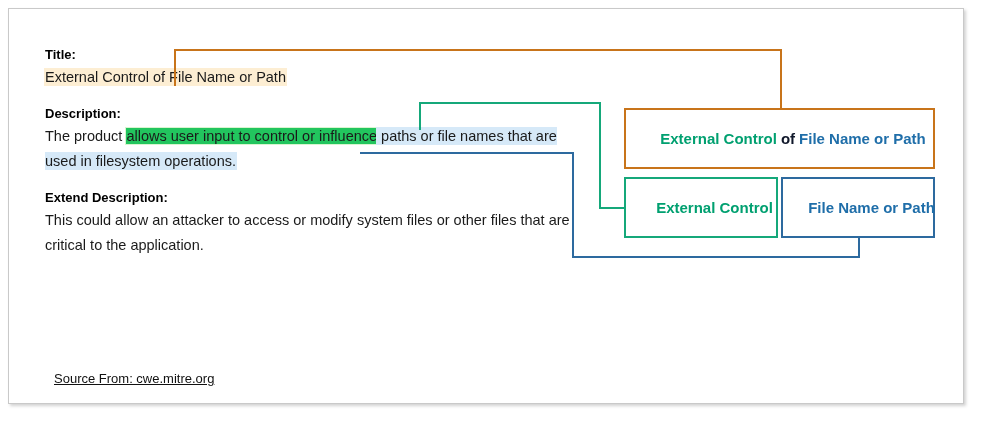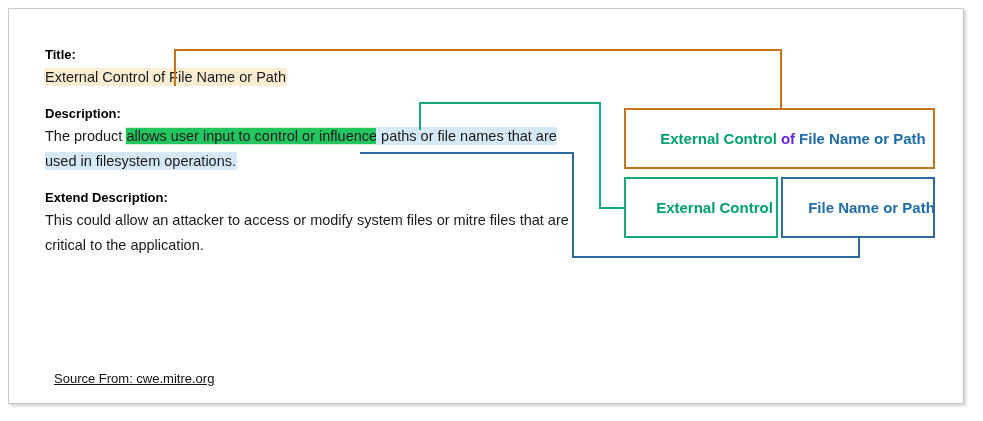--- a/index.html
+++ b/index.html
@@ -98,21 +98,21 @@
   }
 
   #box-title {
     left: 624px;
     top: 108px;
     width: 311px;
     height: 61px;
     border: 2px solid #c8741a;
   }
   #box-title .seg-green { color: #00a070; }
-  #box-title .seg-black { color: #6d28d9; padding: 0 4px; text-align: center; }
+  #box-title .seg-black { color: #0f172a; padding: 0 4px; text-align: center; }
   #box-title .seg-blue  { color: #1f6ea9; }
 
   #box-external-control {
     left: 624px;
     top: 177px;
     width: 154px;
     height: 61px;
     border: 2px solid #15a87a;
     color: #00a070;
   }
@@ -149,21 +149,21 @@
       <p class="body-text"><span class="hl-orange">External Control of File Name or Path</span></p>
 
       <div class="block-gap"></div>
 
       <p class="heading">Description:</p>
       <p class="body-text"><span>The product </span><span class="hl-green">allows user input to control or influence</span><span class="hl-blue"> paths or file names that are used in filesystem operations.</span></p>
 
       <div class="block-gap"></div>
 
       <p class="heading">Extend Description:</p>
-      <p class="body-text">This could allow an attacker to access or modify system files or mitre files that are critical to the application.</p>
+      <p class="body-text">This could allow an attacker to access or modify system files or other files that are critical to the application.</p>
 
       <div class="para-gap"></div>
 
 
     </div>
 
     <div id="source-line">Source From: cwe.mitre.org</div>
 
   </div>
 

